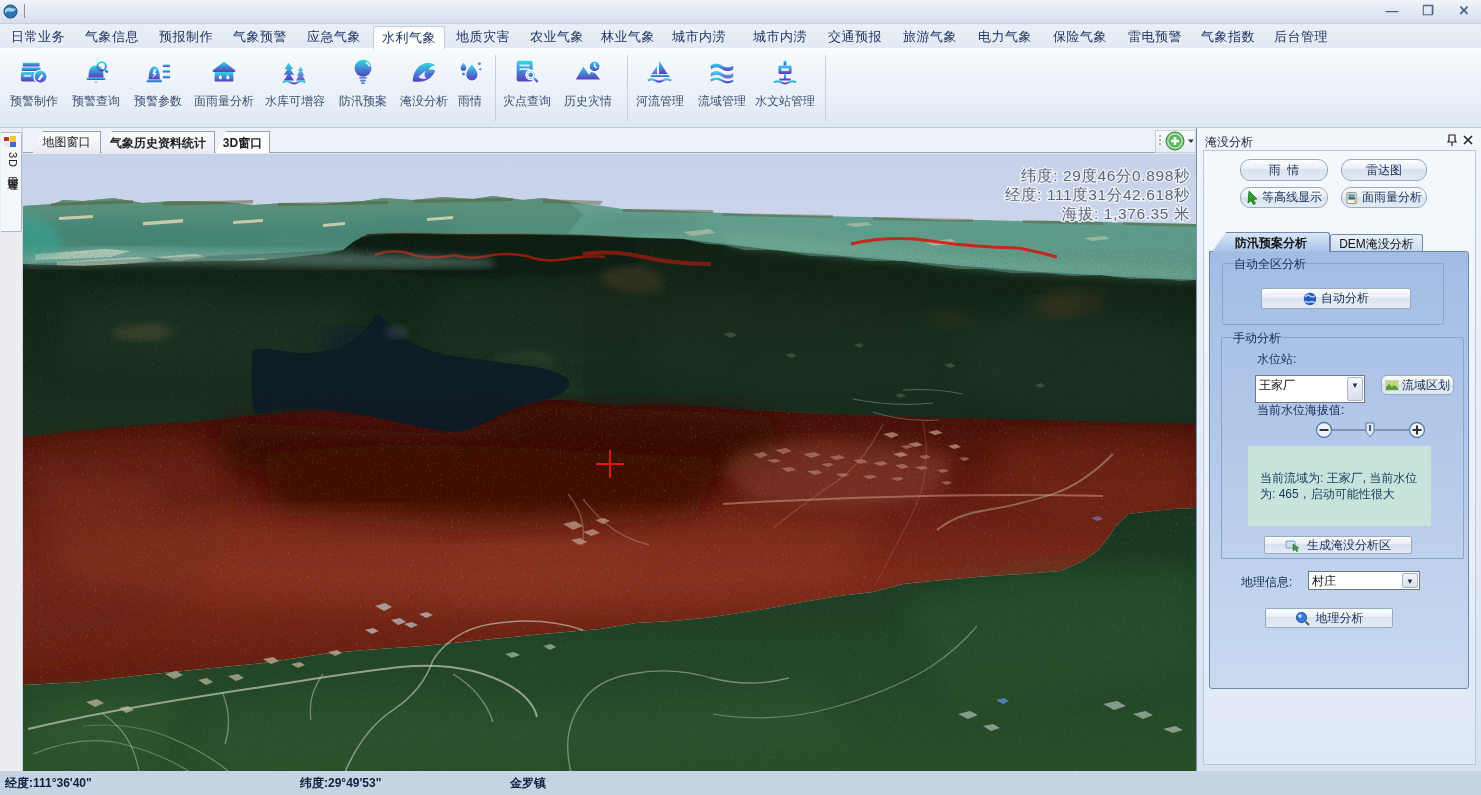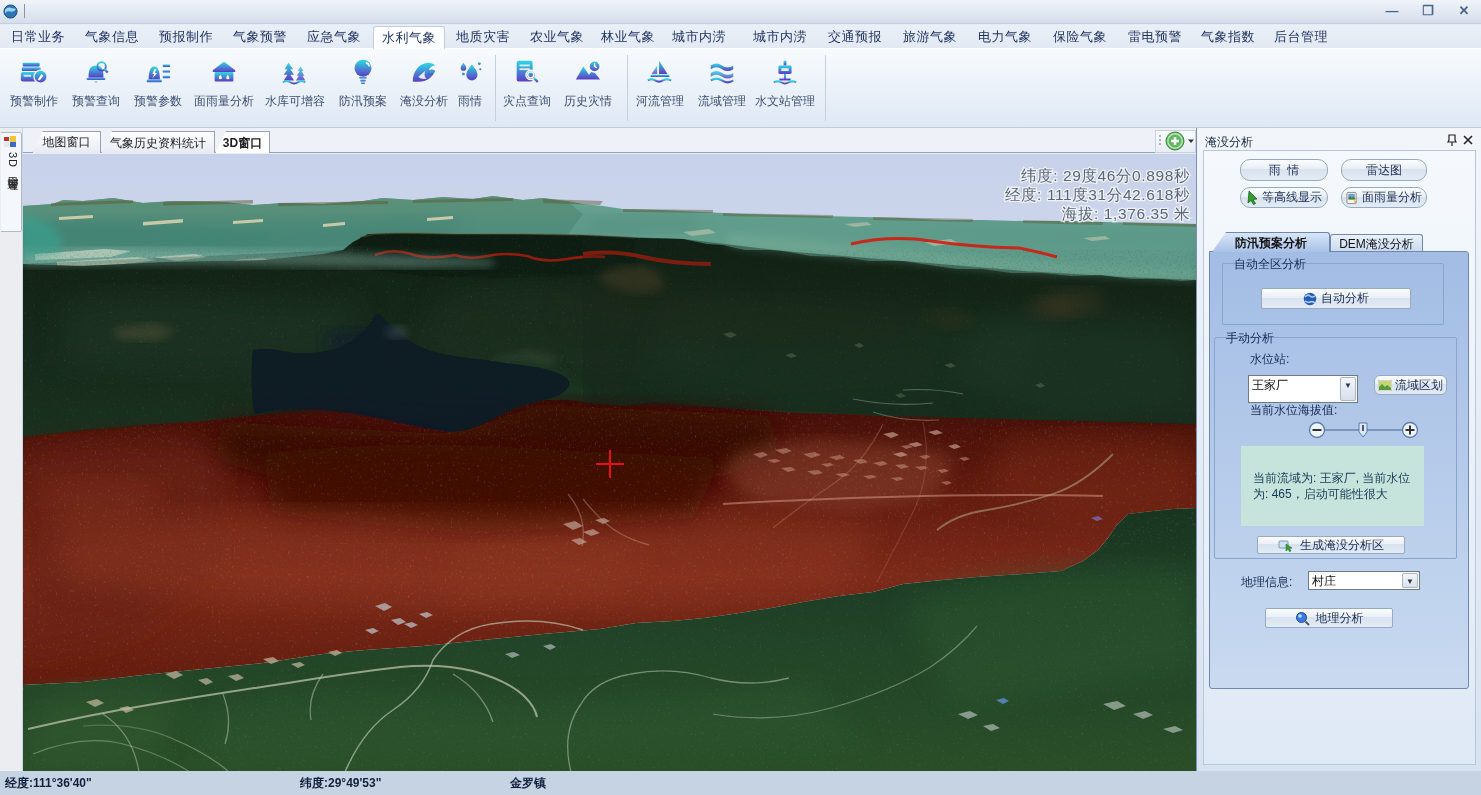--- a/index.html
+++ b/index.html
@@ -254,21 +254,21 @@
           <rect x="0" y="1" width="5" height="4" fill="#c03428"></rect>
           <rect x="6" y="0" width="6" height="6" fill="#f0c63c"></rect>
           <rect x="6" y="6" width="6" height="5" fill="#3a6cc8"></rect>
           <rect x="0" y="6" width="5" height="5" fill="#e8e8e8"></rect>
         </svg>
       <div class="lt-txt">3D窗口管理</div>
     </div>
   </div>
   <div class="tabstrip">
     <div class="dtab" style="left:9px;width:69px;font-family:Liberation Mono, monospace;">地图窗口</div>
-    <div class="dtab" style="left:78px;width:114px;">气象历史资料统计</div>
+    <div class="dtab" style="left:78px;width:114px;font-weight:bold;">气象历史资料统计</div>
     <div class="dtab act" style="left:192px;width:55px;">3D窗口</div>
     <div class="addbtn" style="left:1132px;width:41px">
       <svg width="39" height="21" viewBox="0 0 39 21">
           <circle cx="4" cy="5" r="1" fill="#99a"></circle>
           <circle cx="4" cy="9" r="1" fill="#99a"></circle>
           <circle cx="4" cy="13" r="1" fill="#99a"></circle>
           <circle cx="19" cy="10" r="9" fill="#5cb85c" stroke="#38853a"></circle>
           <circle cx="19" cy="10" r="7.2" fill="none" stroke="#fff" stroke-width="1.4" opacity=".6"></circle>
           <path d="M19 6v8M15 10h8" stroke="#fff" stroke-width="2.6"></path>
           <path d="M32 8.5l3 3.5 3-3.5z" fill="#333"></path>
@@ -476,21 +476,21 @@
   <div class="ttab" style="left:8px;top:81px;width:118px;background:linear-gradient(#d8e6f6,#a8c2e8);font-weight:bold;clip-path:polygon(14px 0,100% 0,100% 100%,0 100%);z-index:2;border-bottom:none">防汛预案分析</div>
   <div class="ttab" style="left:126px;top:83px;width:93px;height:18px;line-height:18px;background:linear-gradient(#eaf2fa,#c8d9ee)">DEM淹没分析</div>
   <div class="tpage">
     <div class="grp" style="left:12px;top:11px;width:222px;height:62px">
             <span>自动全区分析</span>
       <div class="btn" style="left:38px;top:24px;width:150px;height:21px;border-radius:2px"><svg width="14" height="14" viewBox="0 0 14 14" style="margin-right:4px">
                 <circle cx="7" cy="7" r="6.2" fill="#2a58b8"></circle>
                 <path d="M2 5q3-3 5-1t5 0M2 9q3 2 5 1t5 1" stroke="#9fd0f0" stroke-width="1.6" fill="none"></path>
               </svg>自动分析</div>
     </div>
-    <div class="grp" style="left:4px;top:85px;width:243px;height:222px">
+    <div class="grp" style="left:11px;top:85px;width:243px;height:222px">
             <span style="background:transparent">手动分析</span>
       <div class="lbl" style="left:35px;top:13px">水位站:</div>
       <div class="combo" style="left:33px;top:37px;width:110px;height:28px">王家厂<div class="cbtn">▼</div></div>
       <div class="btn" style="left:159px;top:37px;width:73px;height:20px;border-radius:6px"><svg width="14" height="11" viewBox="0 0 14 11" style="margin-right:3px">
                 <rect x="0" y="0" width="14" height="11" rx="1" fill="#eee" stroke="#999" stroke-width=".6"></rect>
                 <rect x="1" y="1" width="12" height="9" fill="#bed878"></rect>
                 <path d="M1 7l3-3 3 3 2-2 4 3v2H1z" fill="#5a9a3a"></path>
                 <circle cx="10" cy="3" r="1.2" fill="#f0d040"></circle>
               </svg>流域区划</div>
       <div class="lbl" style="left:35px;top:64px">当前水位海拔值:</div>

